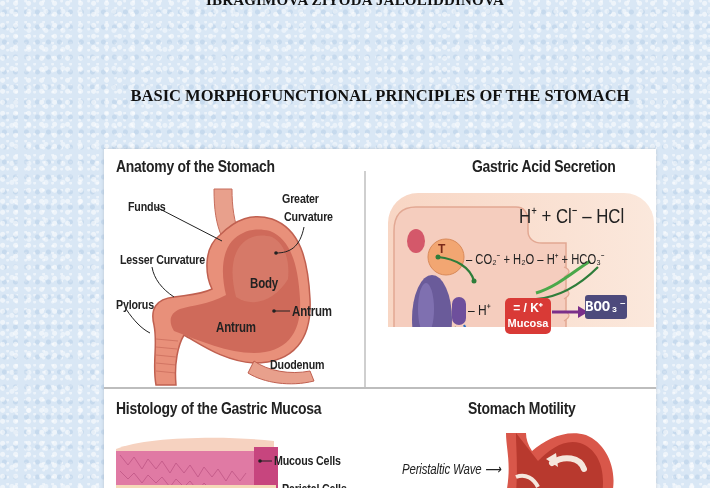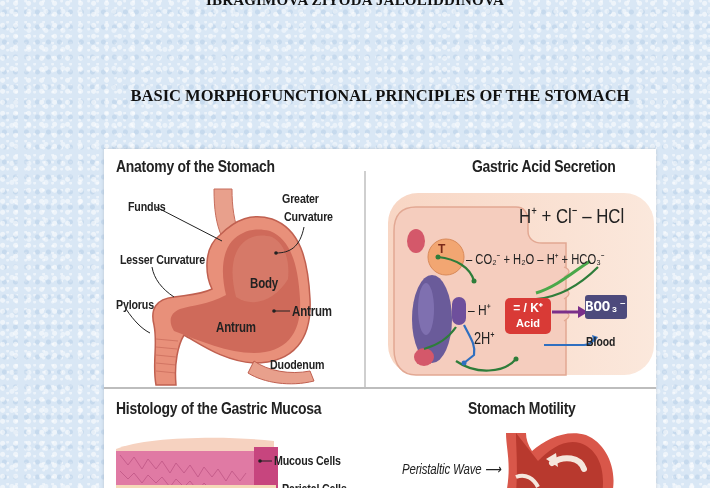--- a/index.html
+++ b/index.html
@@ -103,21 +103,21 @@
     <div class="lbl" style="left:178px;top:42px;">Greater</div>
     <div class="lbl" style="left:180px;top:60px;">Curvature</div>
     <div class="lbl" style="left:16px;top:103px;">Lesser Curvature</div>
     <div class="lbl" style="left:146px;top:126px;font-size:14px;">Body</div>
     <div class="lbl" style="left:12px;top:148px;">Pylorus</div>
     <div class="lbl" style="left:188px;top:154px;font-size:14px;">Antrum</div>
     <div class="lbl" style="left:112px;top:170px;font-size:14px;">Antrum</div>
     <div class="lbl" style="left:166px;top:208px;">Duodenum</div>
   </div>
 
-  <div class="panel" style="left:262px;top:0;width:290px;height:238px;">
+  <div class="panel" style="left:262px;top:0;width:290px;height:178px;">
     <div class="panel-title" style="left:106px;top:8px;">Gastric Acid Secretion</div>
     <svg width="290" height="238" viewBox="0 0 290 238" style="left:0;top:0;">
       <defs>
         <linearGradient id="cellbg" x1="0" x2="1">
           <stop offset="0" stop-color="#f8d6c4"></stop>
             <stop offset="1" stop-color="#fbe8dc"></stop>
         </linearGradient>
       </defs>
       <rect x="22" y="44" width="266" height="182" rx="30" fill="url(#cellbg)"></rect>
       <path d="M50 58 L150 58 C160 58 162 66 162 74 L162 82 C162 90 168 94 176 94 L200 94 L200 226 L50 226 C36 226 28 216 28 200 L28 82 C28 66 36 58 50 58 Z" fill="#f5cdbe" stroke="#e2a893" stroke-width="1.5"></path>
@@ -161,21 +161,21 @@
       <polygon points="212,157 222,163 212,169" fill="#7a2f8a"></polygon>
     </svg>
     <div class="chem" style="left:153px;top:52px;font-size:21px;">H⁺ + Cl⁻ – HCl</div>
     <div class="chem" style="left:100px;top:100px;font-size:14px;">– CO₂⁻ + H₂O – H⁺ + HCO₃⁻</div>
     <div class="chem" style="left:102px;top:150px;font-size:15px;">– H⁺</div>
     <div class="chem" style="left:108px;top:178px;font-size:16px;">2H⁺</div>
     <div class="chem" style="left:220px;top:185px;font-size:13px;font-weight:bold;">Blood</div>
   </div>
   <div class="atpase">
     <div>= / K⁺</div>
-    <div style="font-size:11px;">Acid</div>
+    <div style="font-size:11px;">Mucosa</div>
   </div>
   <div class="boo3">BOO₃⁻</div>
 
   <div class="panel" style="left:0;top:240px;width:260px;height:105px;">
     <div class="panel-title" style="left:12px;top:10px;">Histology of the Gastric Mucosa</div>
     <svg width="260" height="105" viewBox="0 0 260 105" style="left:0;top:0;">
       <path d="M12 60 C40 48 120 46 170 52 L170 105 L12 105 Z" fill="#f6d2c0"></path>
       <rect x="12" y="62" width="142" height="34" fill="#e07aa4"></rect>
       <rect x="150" y="58" width="24" height="44" fill="#c7457e"></rect>
       <g stroke="#b84d7d" stroke-width="0.8" fill="none" opacity="0.8">

